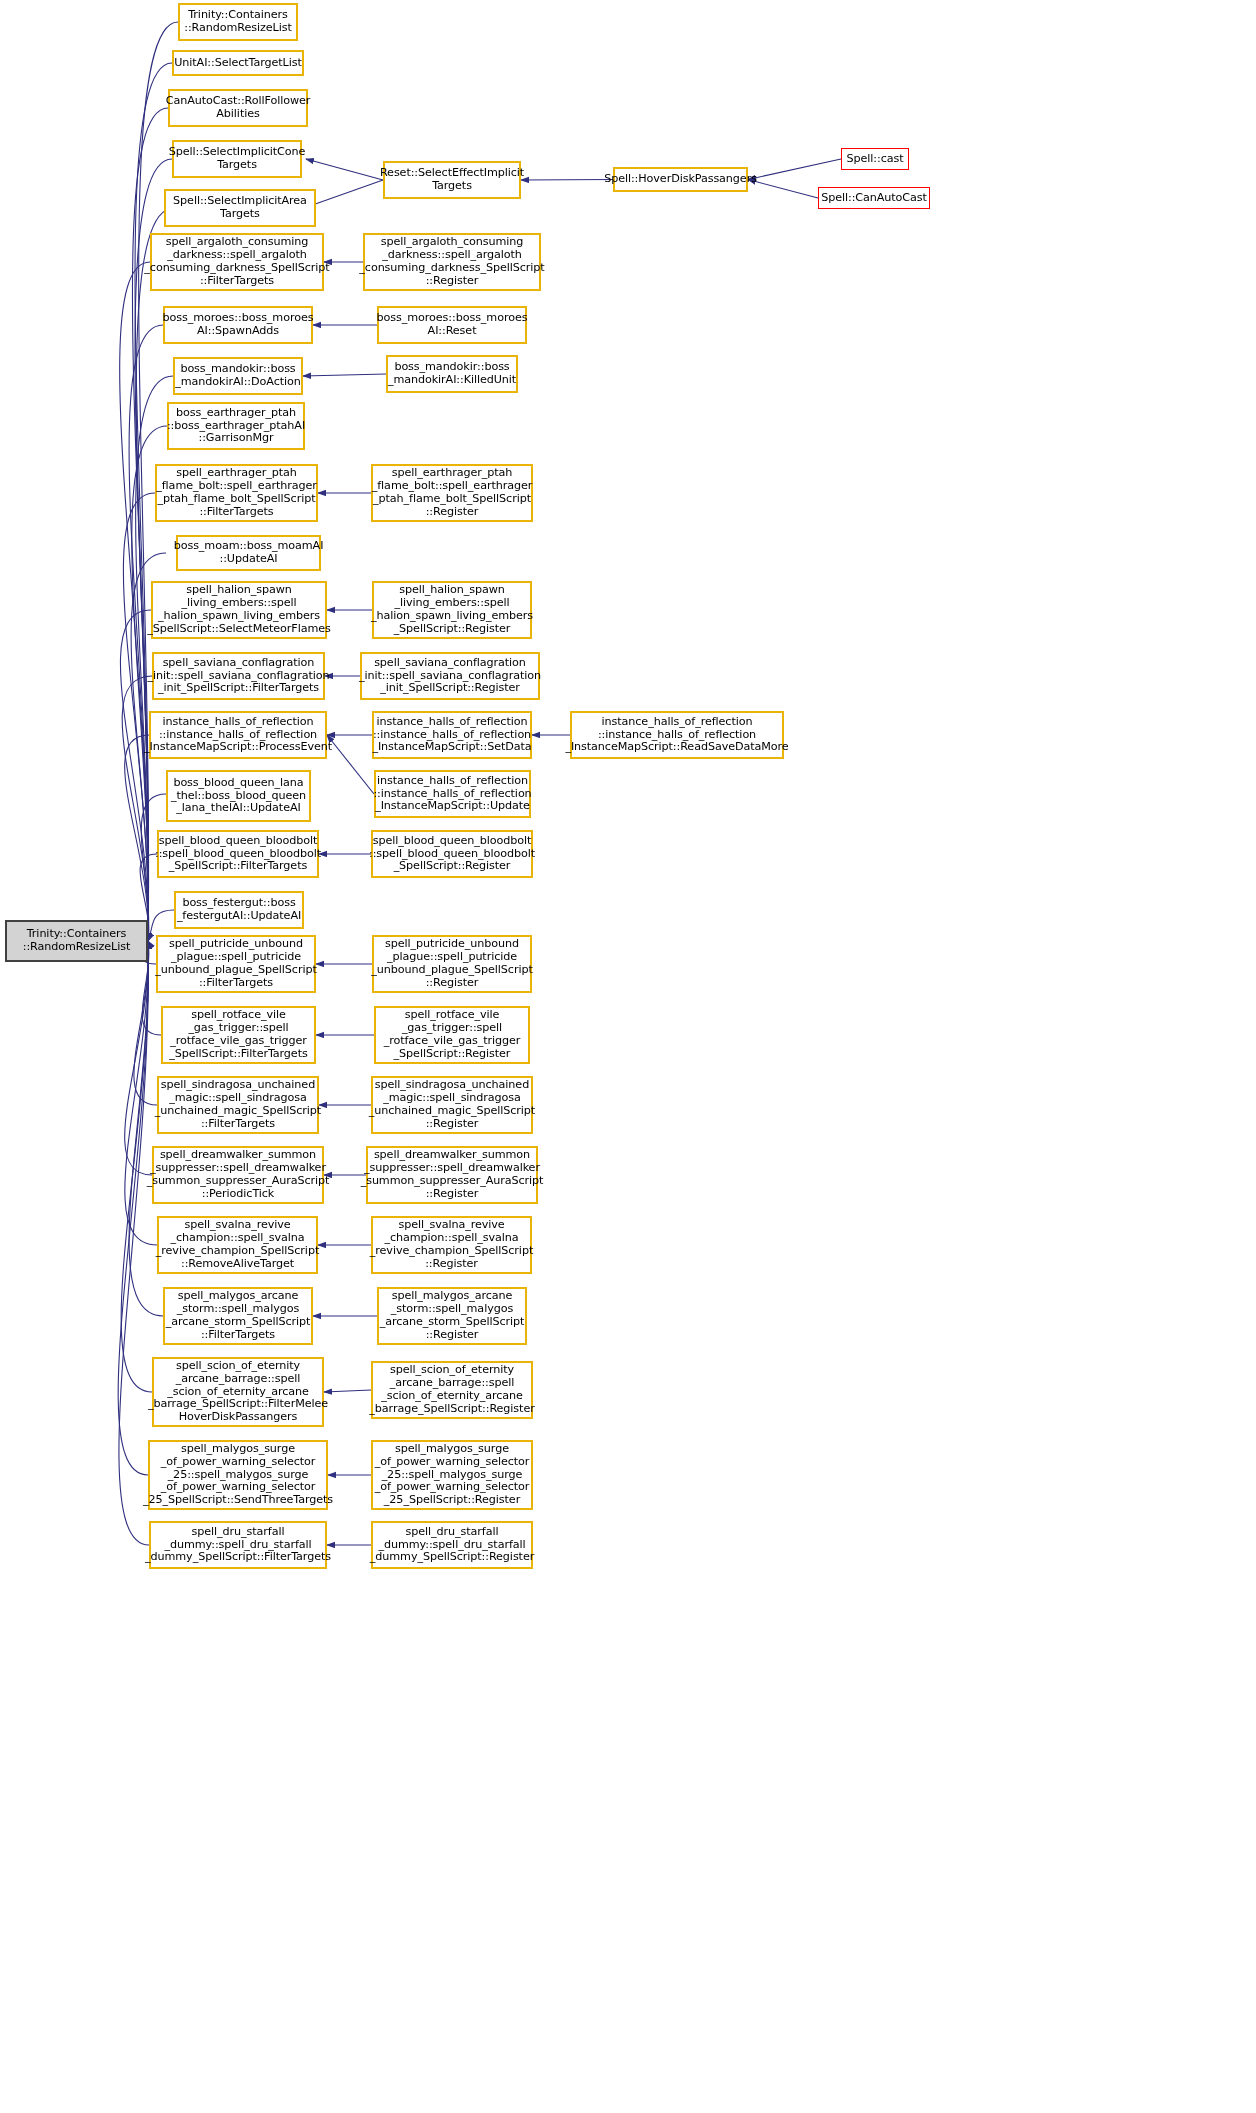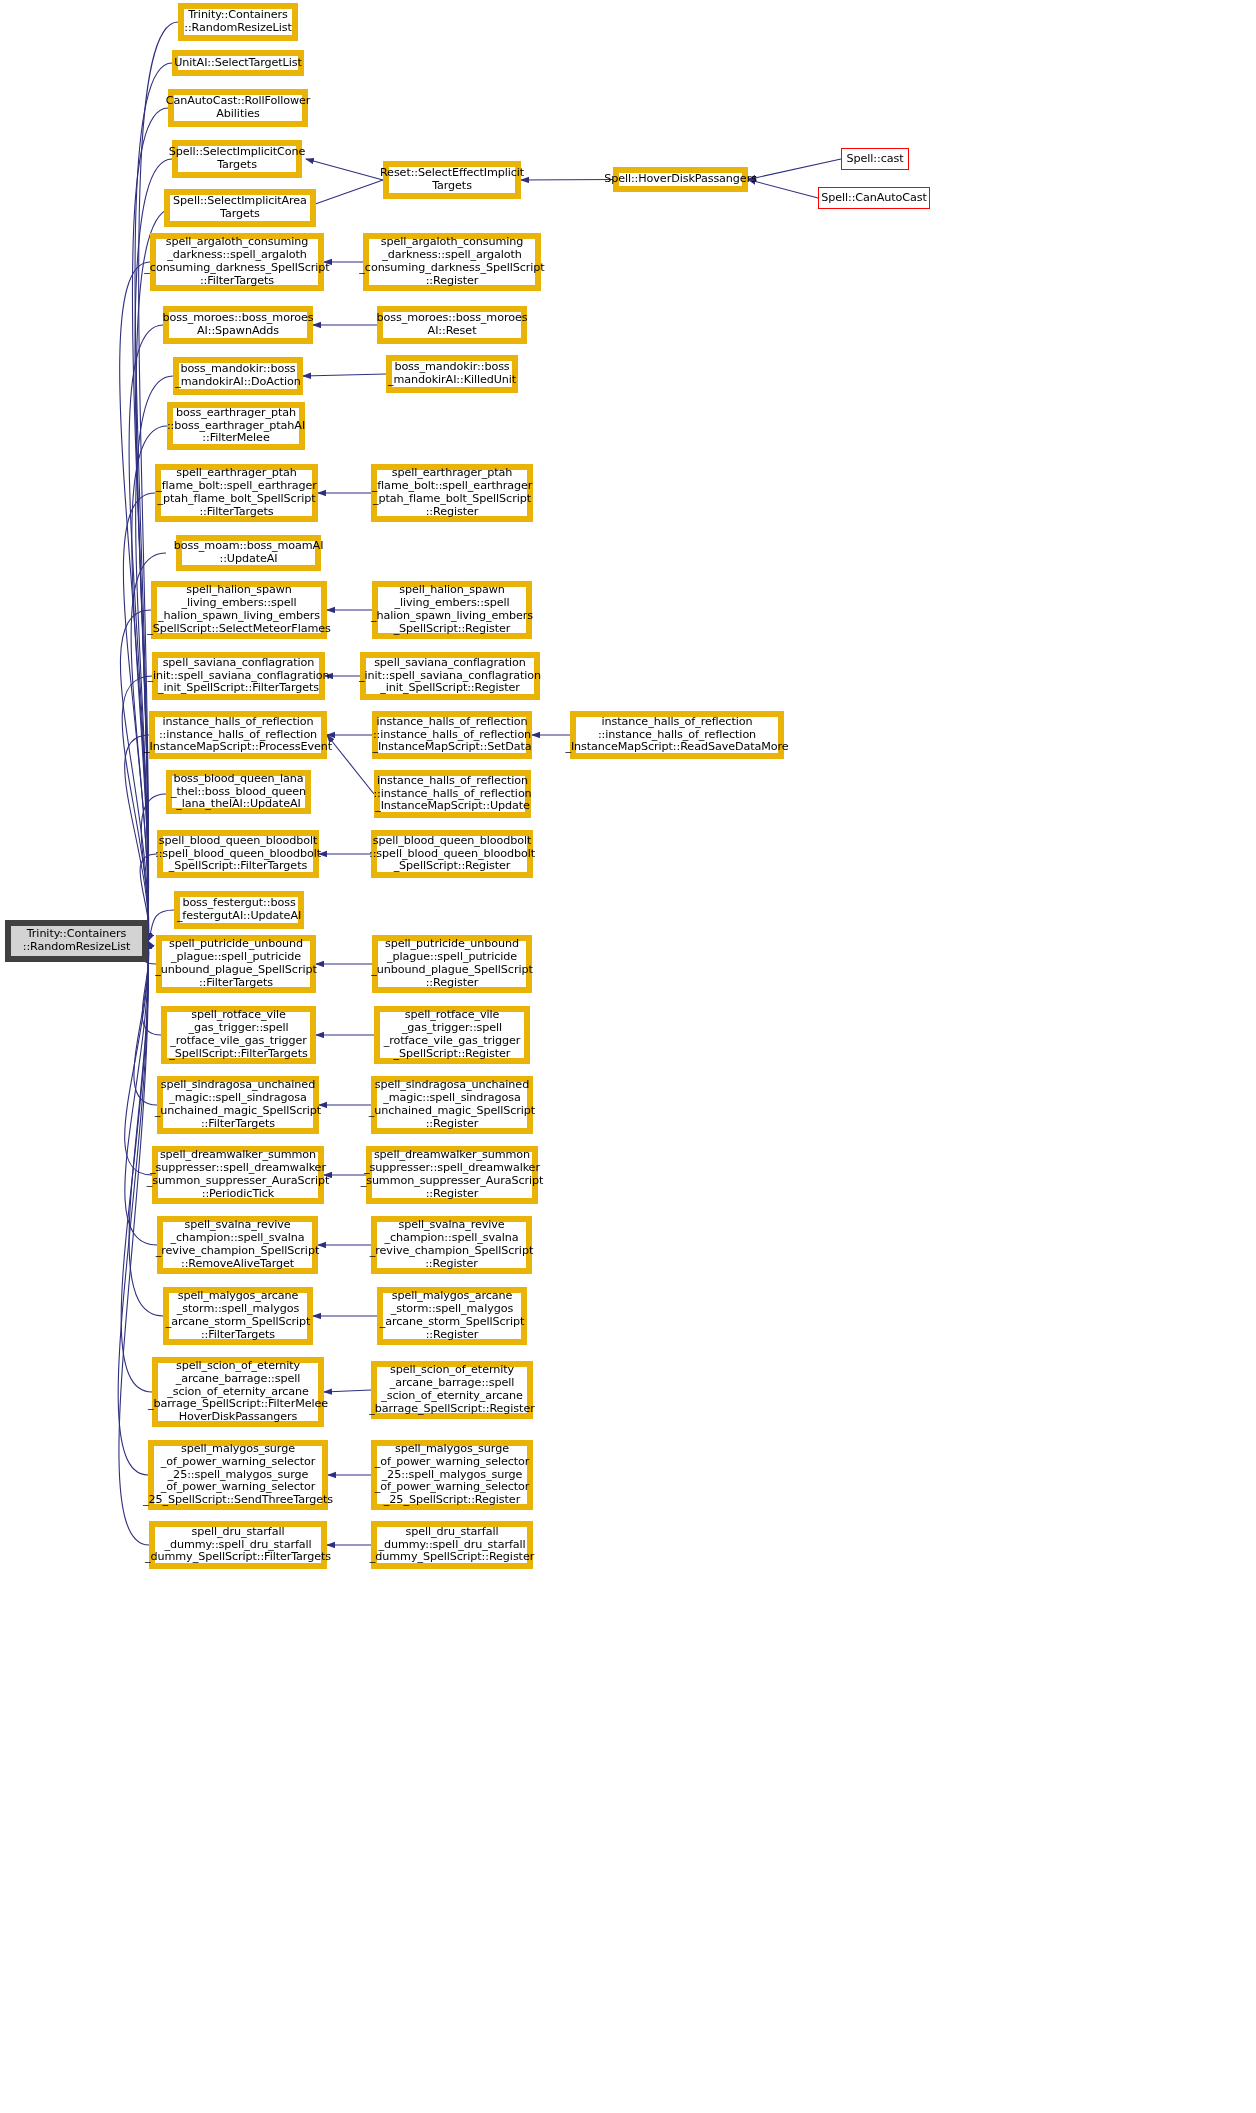--- a/index.html
+++ b/index.html
@@ -19,21 +19,21 @@
     position: absolute;
     left: 0;
     top: 0;
     width: 1256px;
     height: 2113px;
     pointer-events: none;
   }
   .node {
     position: absolute;
     box-sizing: border-box;
-    border: 6px solid #eab308;
+    border: 2px solid #eab308;
     background: #ffffff;
     color: #000000;
     font-size: 11.2px;
     line-height: 12.9px;
     display: flex;
     align-items: center;
     justify-content: center;
     text-align: center;
     padding: 1px 3px;
     white-space: pre-line;
@@ -126,38 +126,38 @@
       <div class="node" style="left: 150px; top: 233px; width: 174px; height: 58px;">spell_argaloth_consuming
 _darkness::spell_argaloth
 _consuming_darkness_SpellScript
 ::FilterTargets</div>
       <div class="node" style="left: 163px; top: 306px; width: 150px; height: 38px;">boss_moroes::boss_moroes
 AI::SpawnAdds</div>
       <div class="node" style="left: 173px; top: 357px; width: 130px; height: 38px;">boss_mandokir::boss
 _mandokirAI::DoAction</div>
       <div class="node" style="left: 167px; top: 402px; width: 138px; height: 48px;">boss_earthrager_ptah
 ::boss_earthrager_ptahAI
-::FilterMelee</div>
+::GarrisonMgr</div>
       <div class="node" style="left: 155px; top: 464px; width: 163px; height: 58px;">spell_earthrager_ptah
 _flame_bolt::spell_earthrager
 _ptah_flame_bolt_SpellScript
 ::FilterTargets</div>
       <div class="node" style="left: 176px; top: 535px; width: 145px; height: 36px;">boss_moam::boss_moamAI
 ::UpdateAI</div>
       <div class="node" style="left: 151px; top: 581px; width: 176px; height: 58px;">spell_halion_spawn
 _living_embers::spell
 _halion_spawn_living_embers
 _SpellScript::SelectMeteorFlames</div>
       <div class="node" style="left: 152px; top: 652px; width: 173px; height: 48px;">spell_saviana_conflagration
 _init::spell_saviana_conflagration
 _init_SpellScript::FilterTargets</div>
       <div class="node" style="left: 149px; top: 711px; width: 178px; height: 48px;">instance_halls_of_reflection
 ::instance_halls_of_reflection
 _InstanceMapScript::ProcessEvent</div>
-      <div class="node" style="left: 166px; top: 770px; width: 145px; height: 44px;">boss_blood_queen_lana
+      <div class="node" style="left: 166px; top: 770px; width: 145px; height: 52px;">boss_blood_queen_lana
 _thel::boss_blood_queen
 _lana_thelAI::UpdateAI</div>
       <div class="node" style="left: 157px; top: 830px; width: 162px; height: 48px;">spell_blood_queen_bloodbolt
 ::spell_blood_queen_bloodbolt
 _SpellScript::FilterTargets</div>
       <div class="node" style="left: 174px; top: 891px; width: 130px; height: 38px;">boss_festergut::boss
 _festergutAI::UpdateAI</div>
       <div class="node" style="left: 156px; top: 935px; width: 160px; height: 58px;">spell_putricide_unbound
 _plague::spell_putricide
 _unbound_plague_SpellScript

